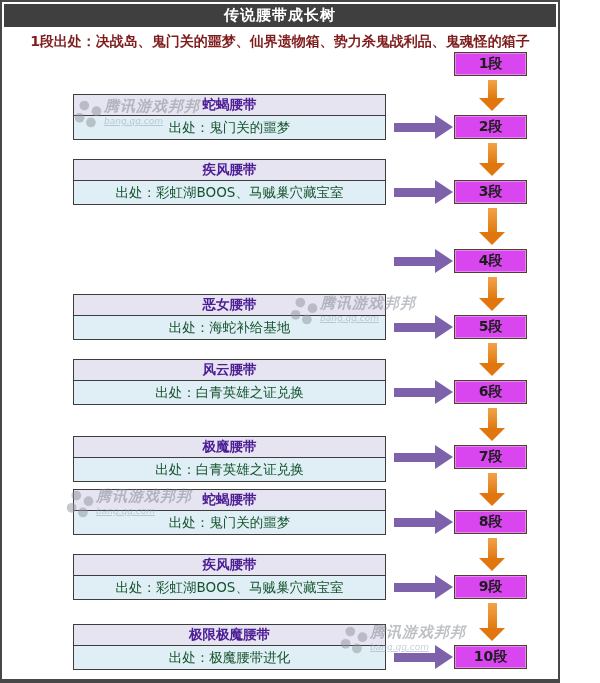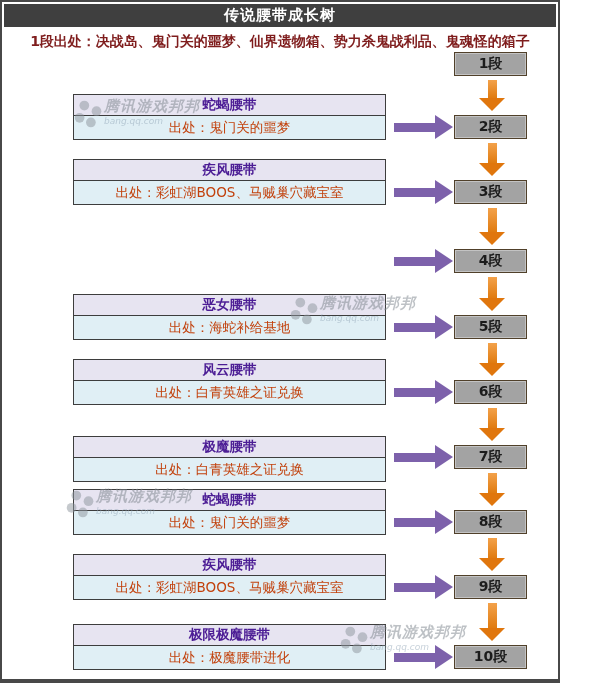--- a/index.html
+++ b/index.html
@@ -16,37 +16,37 @@
     letter-spacing:1px; display:flex; align-items:center; justify-content:center;
   }
   .subtitle{
     position:absolute; top:31px; left:0; right:0; text-align:center;
     font-size:14px; font-weight:600; color:#7f1d1d;
   }
 
   
   .stage{
     position:absolute; left:452px; width:73px; height:24px;
-    background:#a3a3a3; border:1px solid #50402a;
+    background:#d946ef; border:1px solid #50402a;
     box-shadow:inset 0 0 0 1px rgba(255,255,255,.35);
     display:flex; align-items:center; justify-content:center;
     font-size:14px; font-weight:bold; color:#1c1c1c;
   }
 
   
   .belt{ position:absolute; left:71px; width:313px; border:1px solid #3d3d3d; background:#fff; }
   .belt-name{
     height:21px; background:#e7e4f1; border-bottom:1px solid #3d3d3d;
     display:flex; align-items:center; justify-content:center;
     font-size:13.5px; font-weight:bold; color:#4c1d95;
   }
   .belt-source{
     height:23px; background:#e0eff5;
     display:flex; align-items:center; justify-content:center;
-    font-size:13.5px; color:#c2410c;
+    font-size:13.5px; color:#14532d;
   }
 
   
   .r-arrow{ position:absolute; left:392px; width:59px; height:24px; display:flex; align-items:center; }
   .r-arrow .stem{ width:41px; height:9px; background:#7d61ab; }
   .r-arrow .head{
     width:0; height:0;
     border-top:12px solid transparent; border-bottom:12px solid transparent;
     border-left:18px solid #7d61ab;
   }
@@ -57,21 +57,21 @@
   .v-arrow .head{
     width:0; height:0; flex:0 0 auto;
     border-left:13px solid transparent; border-right:13px solid transparent;
     border-top:13px solid #e0760d;
   }
 
   
   .watermark{ position:absolute; display:flex; align-items:flex-start; opacity:.5; pointer-events:none; }
   .wm-icon{ width:30px; height:30px; margin-top:2px; }
   .wm-brand{ font-size:15px; font-weight:bold; font-style:italic; color:#7d858d; letter-spacing:1px; white-space:nowrap; }
-  .wm-url{ font-size:9px; color:#8fa3b5; font-style:italic; }
+  .wm-url{ font-size:9px; color:#8fa3b5; font-style:italic;text-decoration:underline; }
 </style>
 </head>
 <body>
 
 <div class="page">
 
   <div class="title-bar">传说腰带成长树</div>
   <div class="subtitle">1段出处：决战岛、鬼门关的噩梦、仙界遗物箱、势力杀鬼战利品、鬼魂怪的箱子</div>
 
   <div class="stage" style="top:50px">1段</div>

